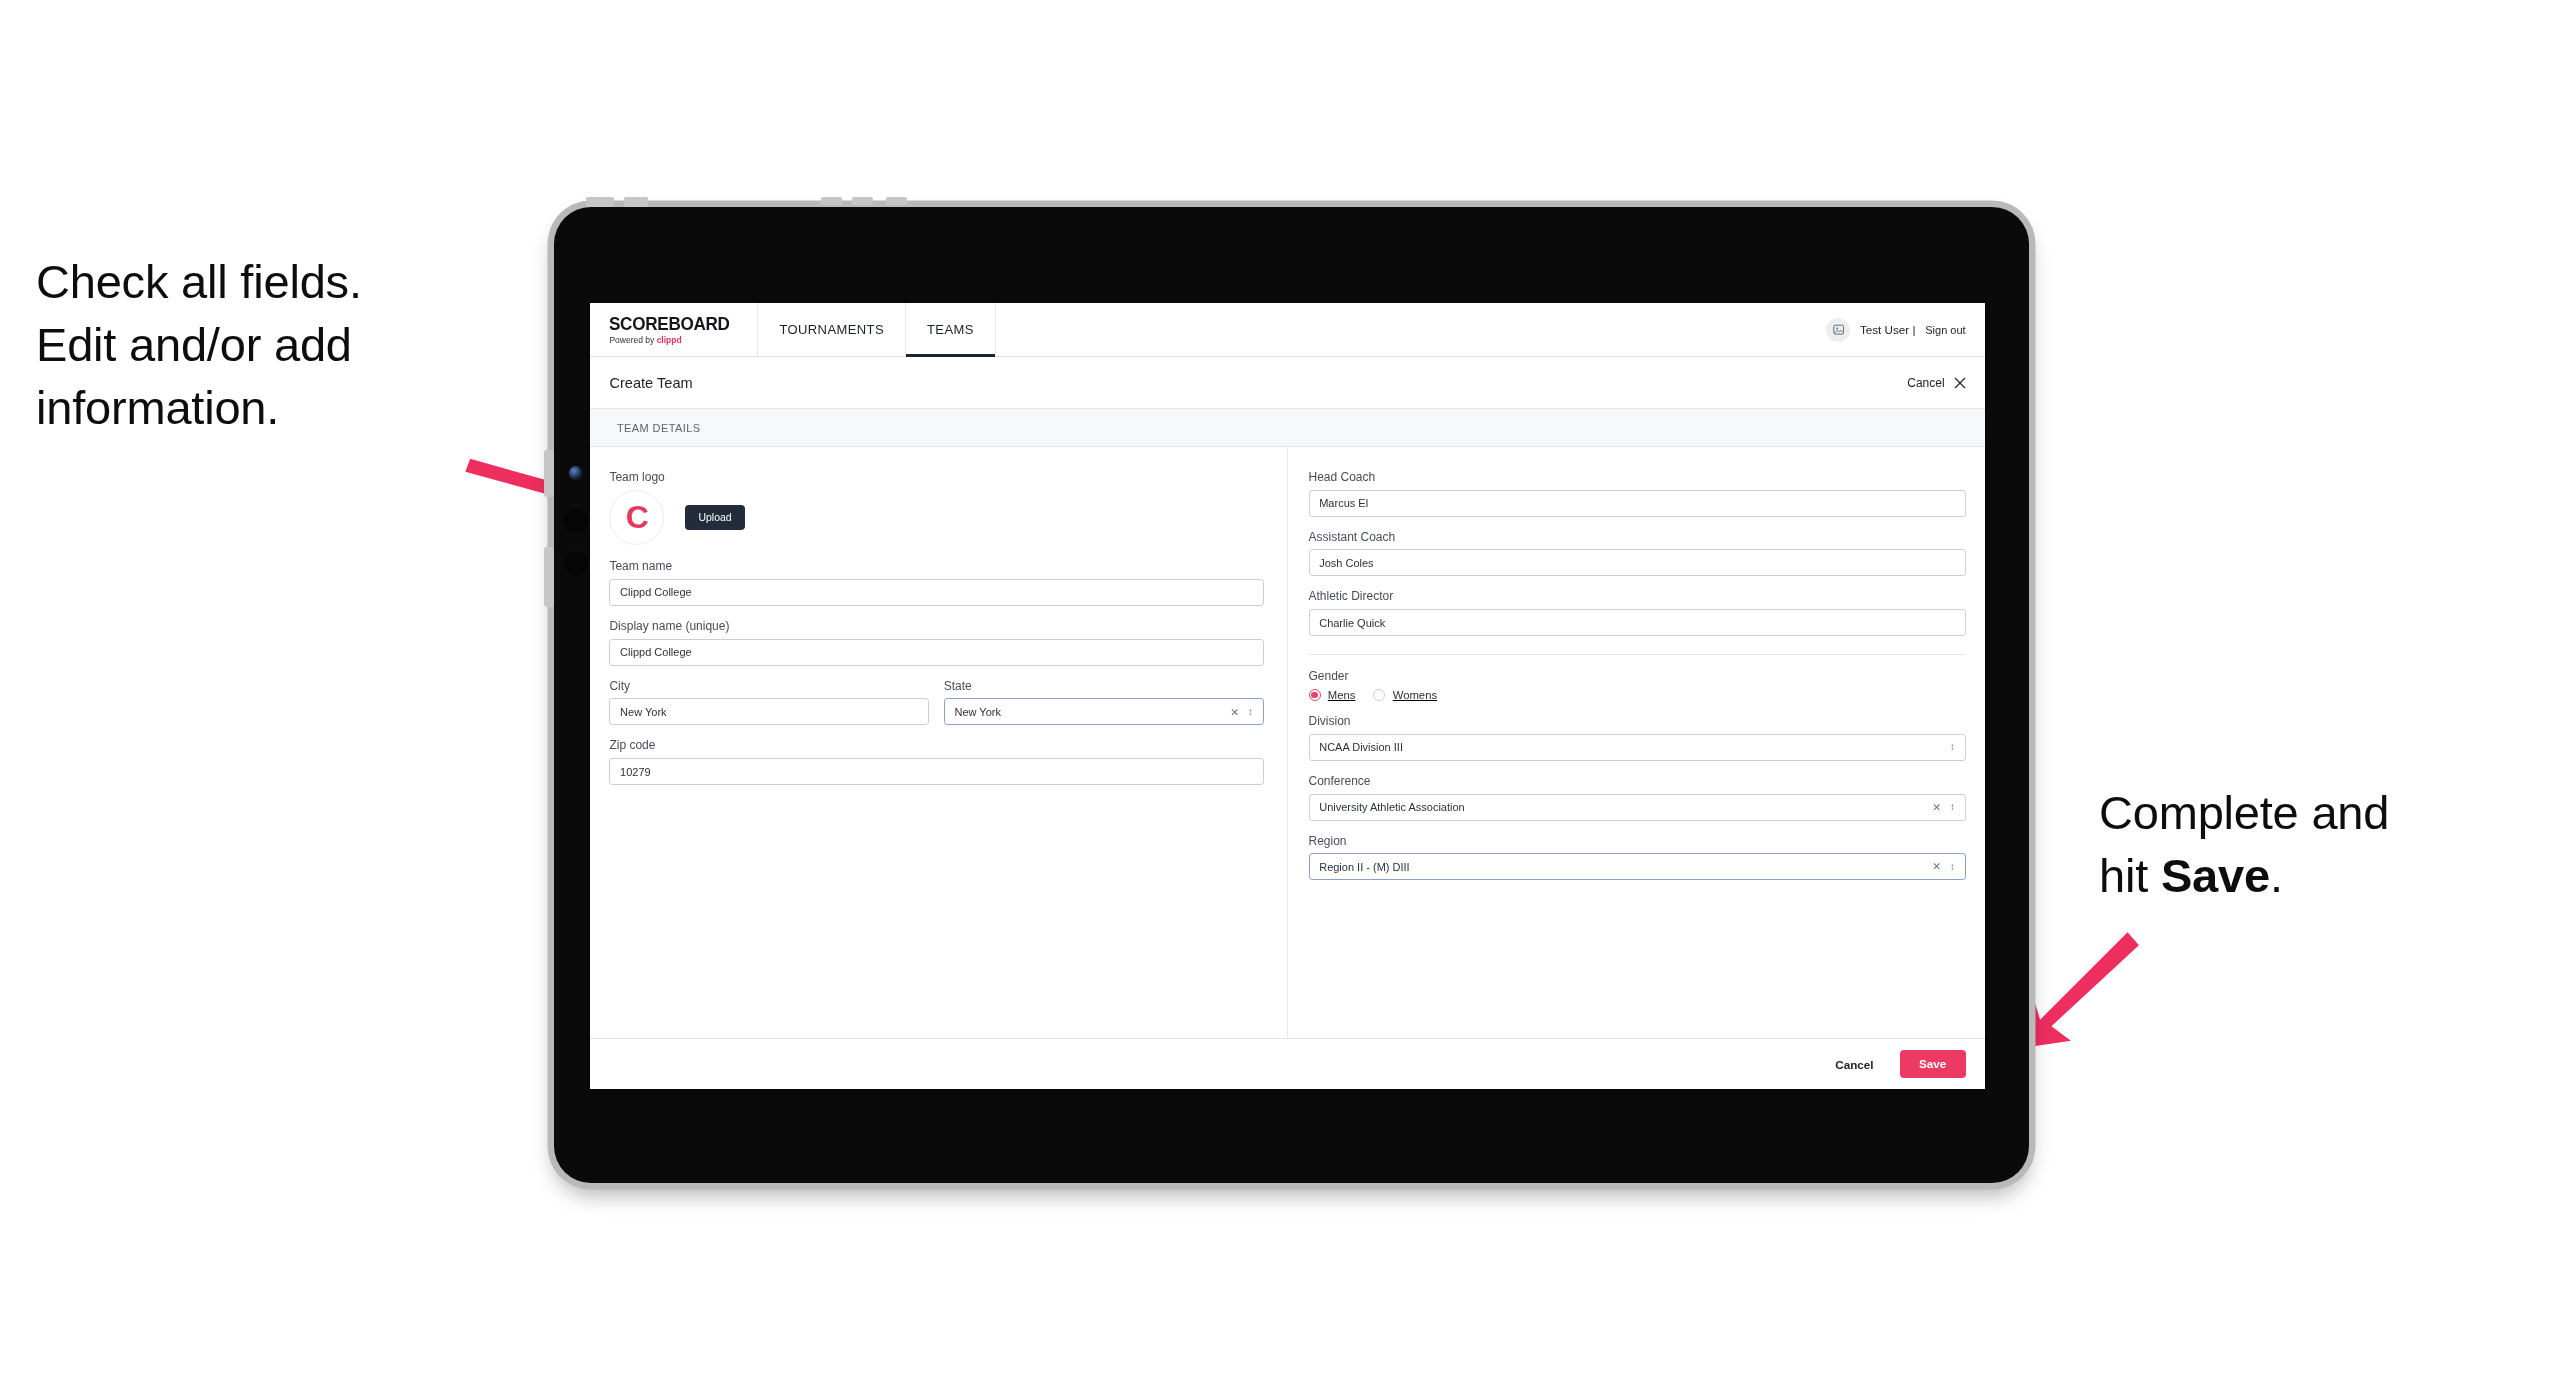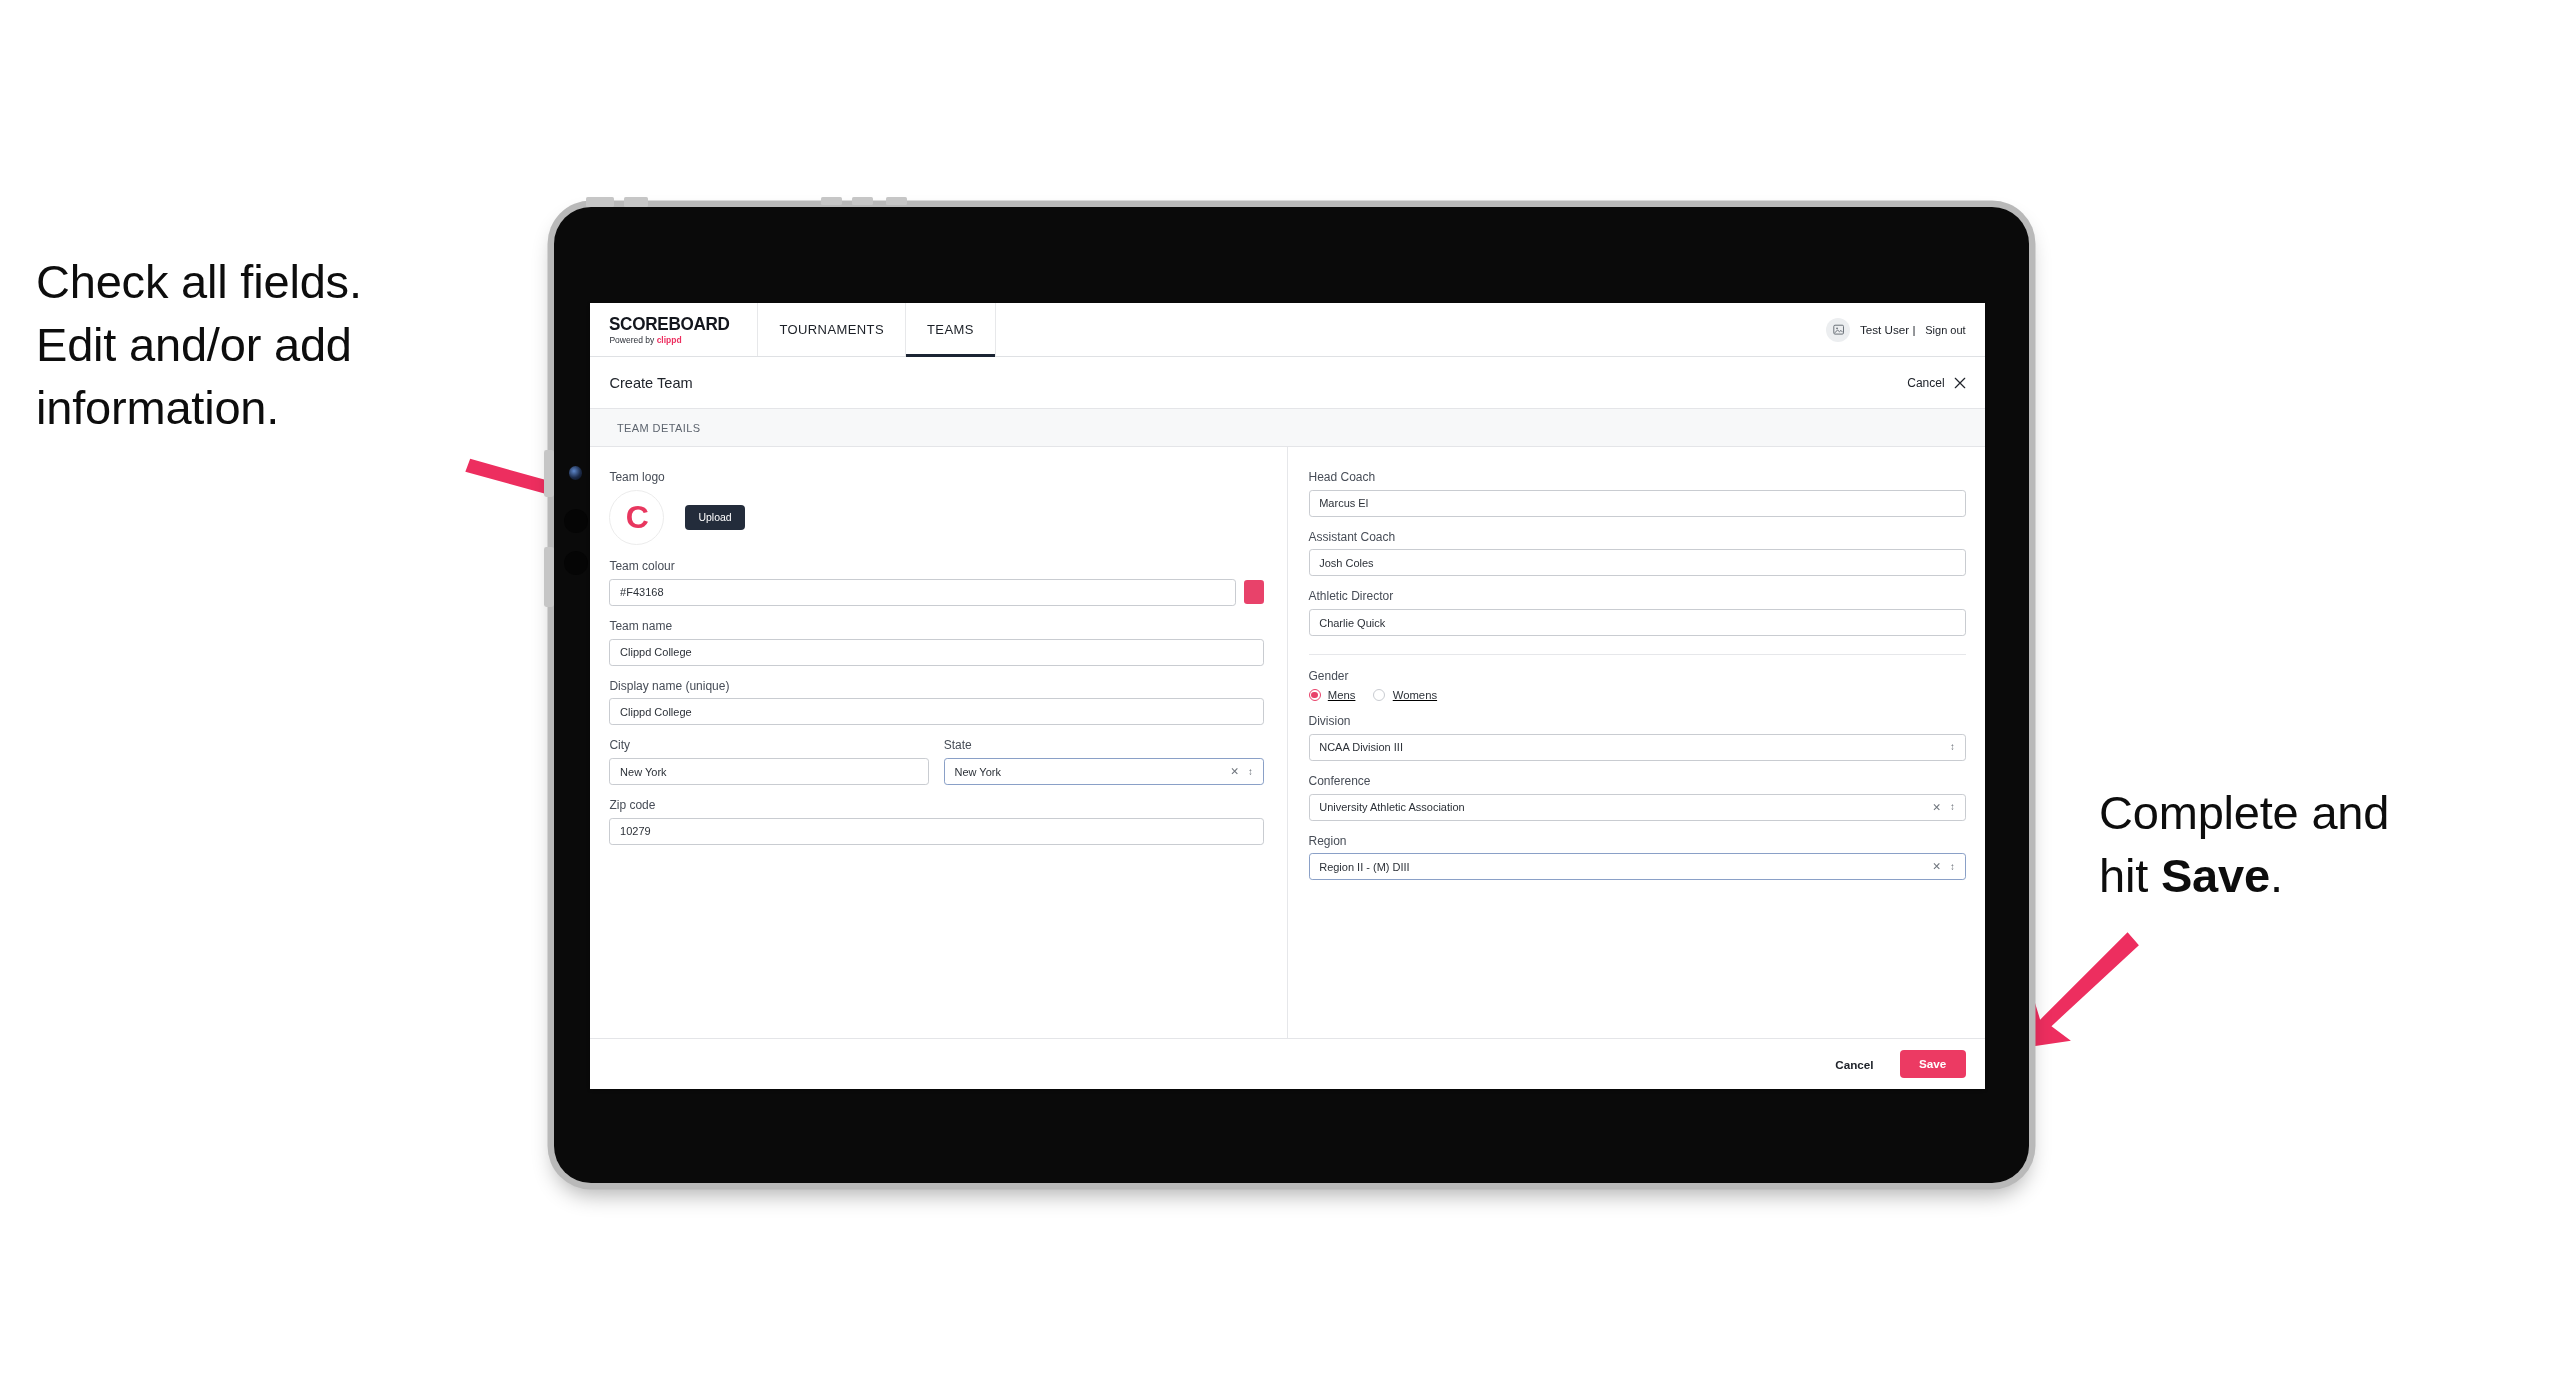--- a/index.html
+++ b/index.html
@@ -287,27 +287,20 @@
     <div id="col-left">
 
       <div class="fld-label">Team logo</div>
       <div id="logo-row">
         <div id="logo-circle">
           <span id="logo-letter">C</span>
         </div>
         <div id="upload-btn">Upload</div>
       </div>
 
-      <div class="field">
-        <div class="fld-label">Team colour</div>
-        <div id="colour-row">
-          <div class="inp" id="colour-input">#F43168</div>
-          <div id="colour-swatch"></div>
-        </div>
-      </div>
 
       <div class="field">
         <div class="fld-label">Team name</div>
         <div class="inp">Clippd College</div>
       </div>
 
       <div class="field">
         <div class="fld-label">Display name (unique)</div>
         <div class="inp">Clippd College</div>
       </div>

